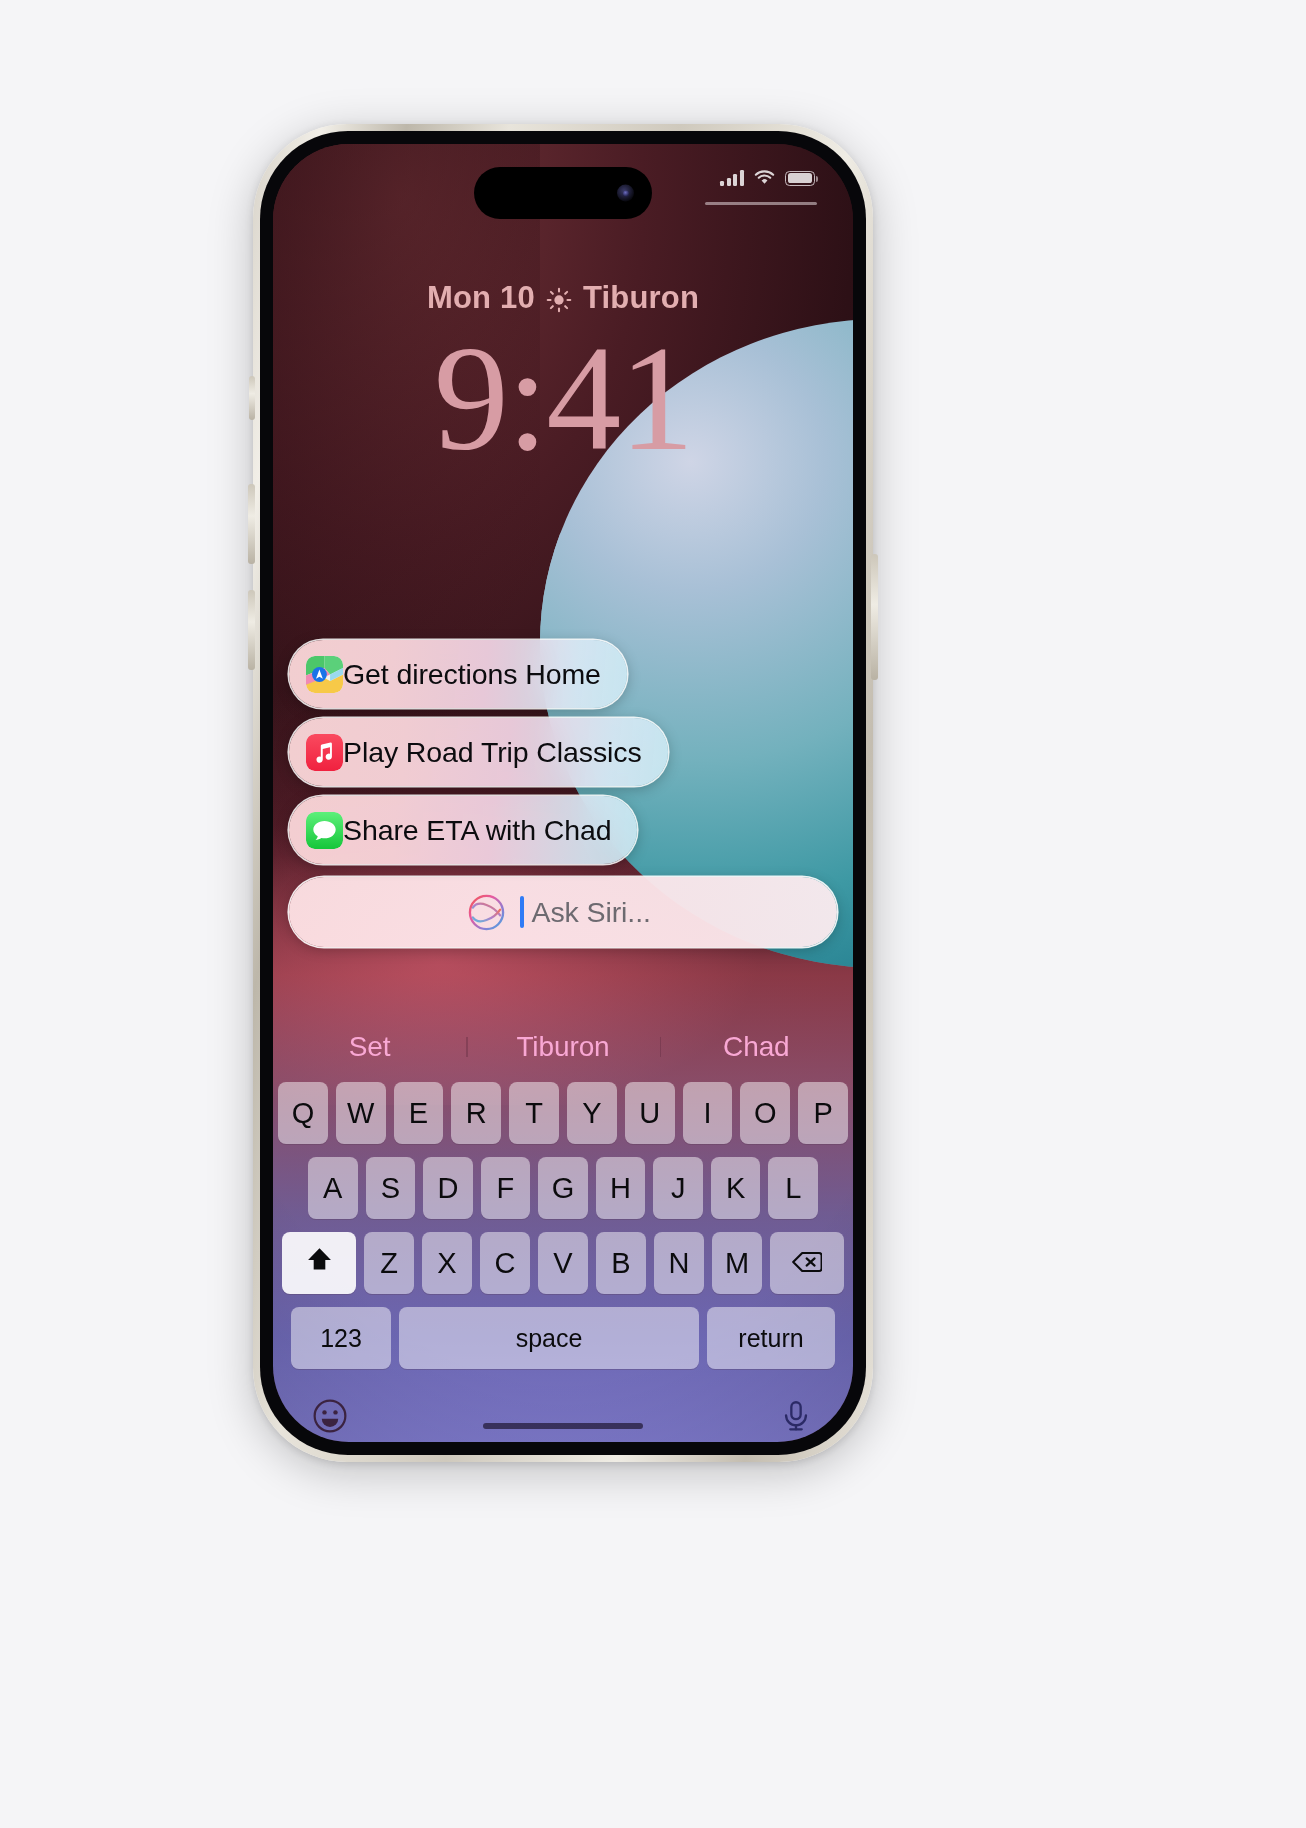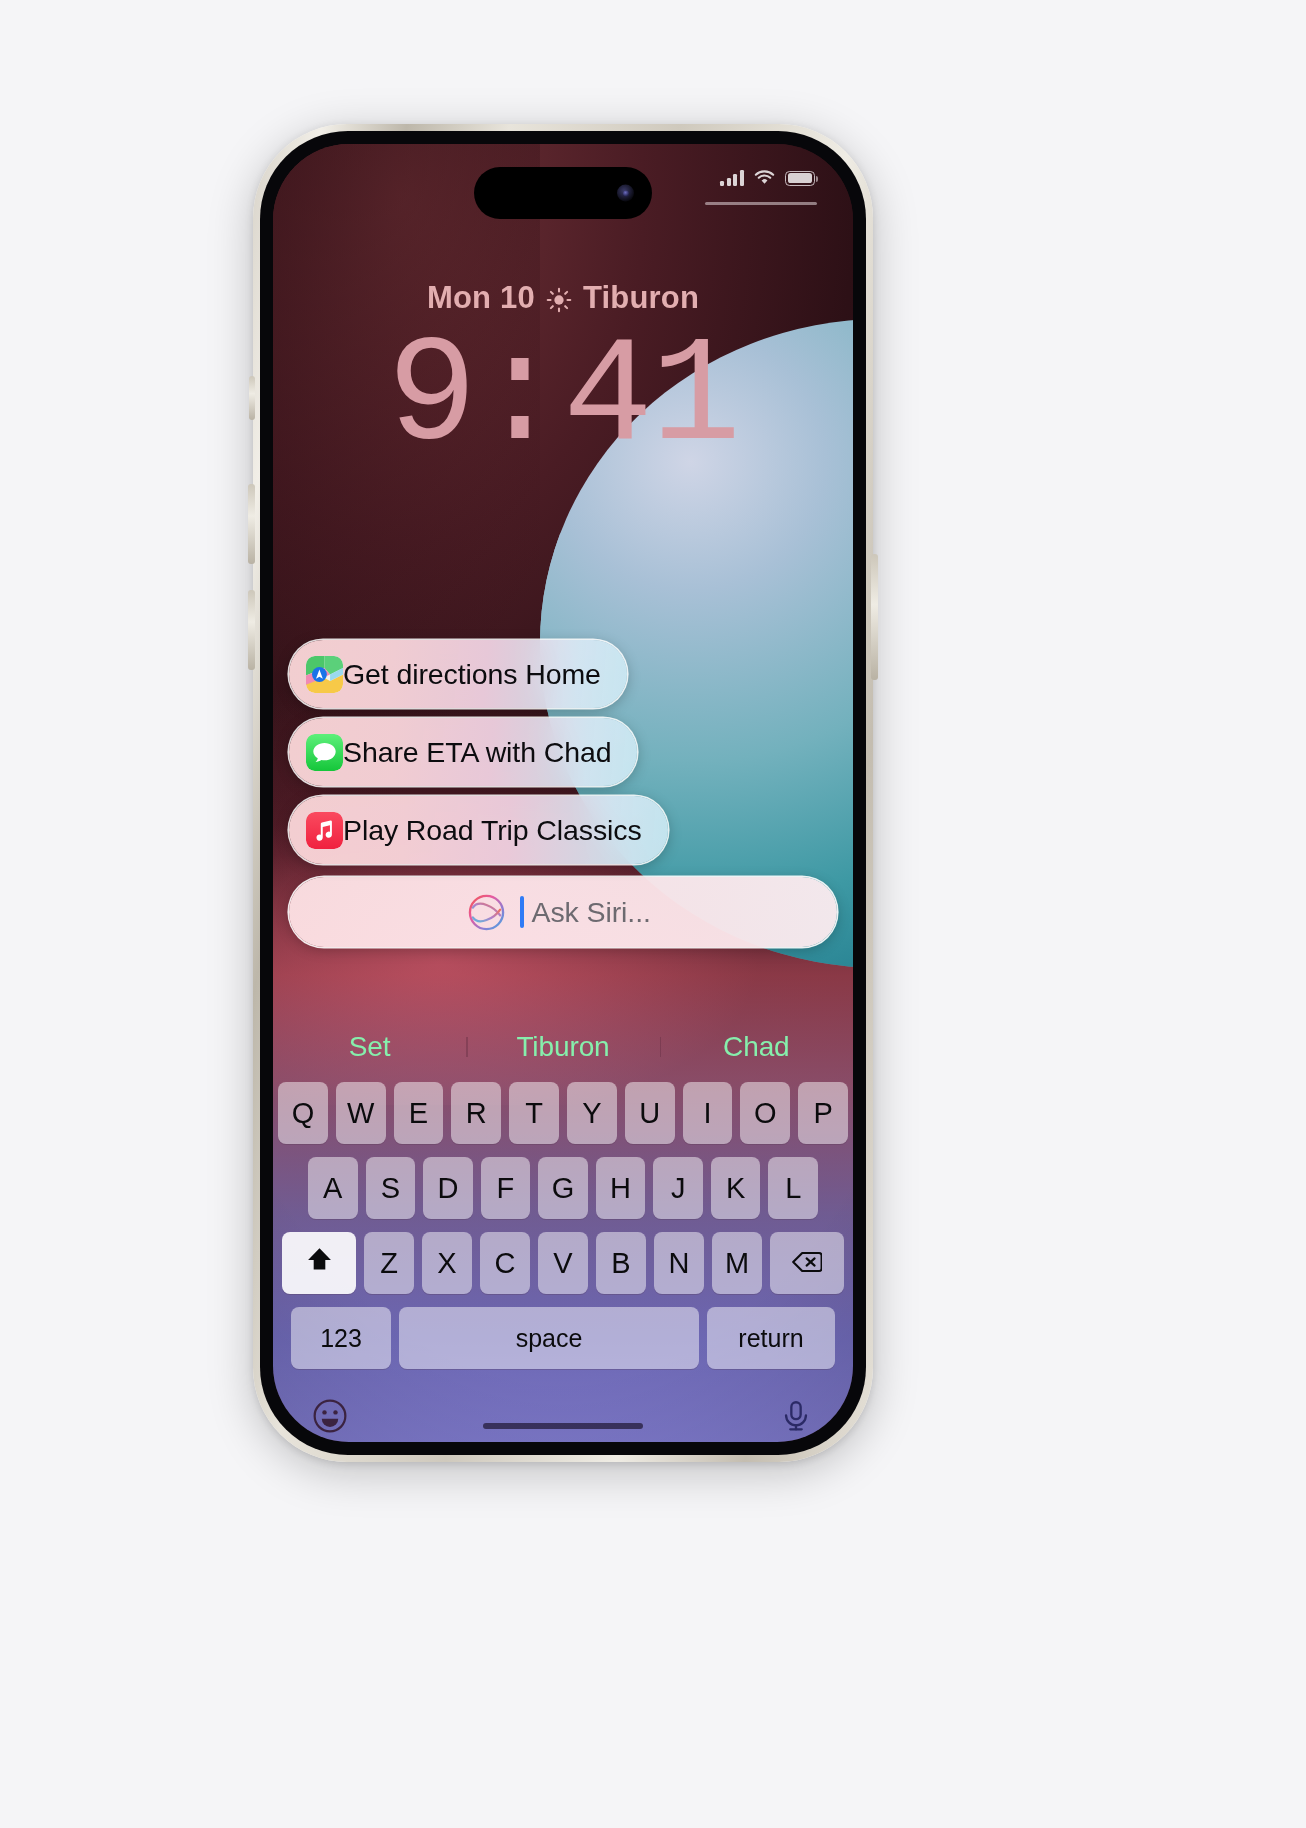--- a/index.html
+++ b/index.html
@@ -136,21 +136,21 @@
     display:flex; align-items:center; justify-content:center; gap:11px;
     z-index:30;
   }
   .sun-icon { width:26px; height:26px; display:inline-block; }
   .ls-clock {
     position:absolute; top:178px; left:0; right:0;
     text-align:center;
     font-size:150px; line-height:1.02; font-weight:400;
     color:#d79ca4; letter-spacing:-2px;
     z-index:20;
-    font-family:Liberation Mono, monospace;
+    font-family:Liberation Serif, serif;
   }
   
   .wp-sphere-front {
     position:absolute;
     left:46%; top:13.5%;
     width:118%; height:50%;
     border-radius:50%;
     background:
       radial-gradient(ellipse 110% 110% at 22% 22%, #cfd5e6 0%, #a8c0d6 18%, #73b1bd 42%, #3e99a4 62%, #227d8e 80%, #17596d 100%);
     z-index:25;
@@ -196,21 +196,21 @@
     font-size:28.5px; color:#6d6a70; letter-spacing:-.1px; margin-left:-6px;
   }
 
   
   .predictive {
     position:absolute; left:0; right:0; top:872px; height:62px; z-index:48;
     display:flex; align-items:center;
   }
   .pred {
     flex:1; text-align:center; position:relative;
-    font-size:28px; color:#86efac; letter-spacing:-.1px;
+    font-size:28px; color:#f9a8d4; letter-spacing:-.1px;
   }
   .pred + .pred::before {
     content:""; position:absolute; left:0; top:6px; bottom:6px;
     width:1.2px; background:rgba(90,40,60,.35);
   }
 
   
   .keyboard {
     position:absolute; left:0; right:0; top:934px; bottom:0; z-index:47;
     padding:4px 5px 0;
@@ -330,46 +330,46 @@
                 <path d="M14.5 14.5 L18.2 24.5 L14.5 22.3 L10.8 24.5 Z" fill="#fff"></path>
               </svg>
             </span>
             <span class="chip-label">Get directions Home</span>
           </div>
 
           <div class="chip">
             <span class="app-icon">
               <svg viewBox="0 0 40 40" width="37" height="37">
                 <defs>
+                  <linearGradient id="mg" x1="0" y1="0" x2="0" y2="1">
+                    <stop offset="0" stop-color="#fa4a5f"></stop>
+                      <stop offset="1" stop-color="#f0213f"></stop>
+                  </linearGradient>
+                </defs>
+                <rect width="40" height="40" rx="9" fill="url(#mg)"></rect>
+                <path d="M26.5 9.2 L17.2 11.3 a1.5 1.5 0 0 0-1.2 1.5 L16 24.6 a3.4 3.4 0 1 0 2.1 3.1 L18.1 16.2 L25.9 14.4 L25.9 21.4 a3.4 3.4 0 1 0 2.1 3.1 L28 10.6 a1.4 1.4 0 0 0-1.5-1.4 Z" fill="#fff"></path>
+              </svg>
+            </span>
+            <span class="chip-label">Play Road Trip Classics</span>
+          </div>
+
+          <div class="chip">
+            <span class="app-icon">
+              <svg viewBox="0 0 40 40" width="37" height="37">
+                <defs>
                   <linearGradient id="gg" x1="0" y1="0" x2="0" y2="1">
                     <stop offset="0" stop-color="#5df07a"></stop>
                       <stop offset="1" stop-color="#15c63a"></stop>
                   </linearGradient>
                 </defs>
                 <rect width="40" height="40" rx="9" fill="url(#gg)"></rect>
                 <path d="M20 9.6 c-6.7 0-12.1 4.1-12.1 9.2 0 3 1.9 5.6 4.8 7.3 -0.4 1.8-1.4 3.3-2.6 4.3 2.5-.2 4.9-1.2 6.6-2.3 1.1.2 2.2.4 3.3.4 6.7 0 12.1-4.1 12.1-9.7 0-5.1-5.4-9.2-12.1-9.2 Z" fill="#fff"></path>
               </svg>
             </span>
             <span class="chip-label">Share ETA with Chad</span>
-          </div>
-
-          <div class="chip">
-            <span class="app-icon">
-              <svg viewBox="0 0 40 40" width="37" height="37">
-                <defs>
-                  <linearGradient id="mg" x1="0" y1="0" x2="0" y2="1">
-                    <stop offset="0" stop-color="#fa4a5f"></stop>
-                      <stop offset="1" stop-color="#f0213f"></stop>
-                  </linearGradient>
-                </defs>
-                <rect width="40" height="40" rx="9" fill="url(#mg)"></rect>
-                <path d="M26.5 9.2 L17.2 11.3 a1.5 1.5 0 0 0-1.2 1.5 L16 24.6 a3.4 3.4 0 1 0 2.1 3.1 L18.1 16.2 L25.9 14.4 L25.9 21.4 a3.4 3.4 0 1 0 2.1 3.1 L28 10.6 a1.4 1.4 0 0 0-1.5-1.4 Z" fill="#fff"></path>
-              </svg>
-            </span>
-            <span class="chip-label">Play Road Trip Classics</span>
           </div>
 
           <div class="siri-bar">
             <span class="siri-orb">
               <svg viewBox="0 0 40 40" width="39" height="39">
                 <defs>
                   <linearGradient id="so1" x1="0" y1="0" x2="1" y2="1">
                     <stop offset="0" stop-color="#f0564f"></stop>
                     <stop offset="0.35" stop-color="#e75aa0"></stop>
                     <stop offset="0.7" stop-color="#8a7fd4"></stop>

